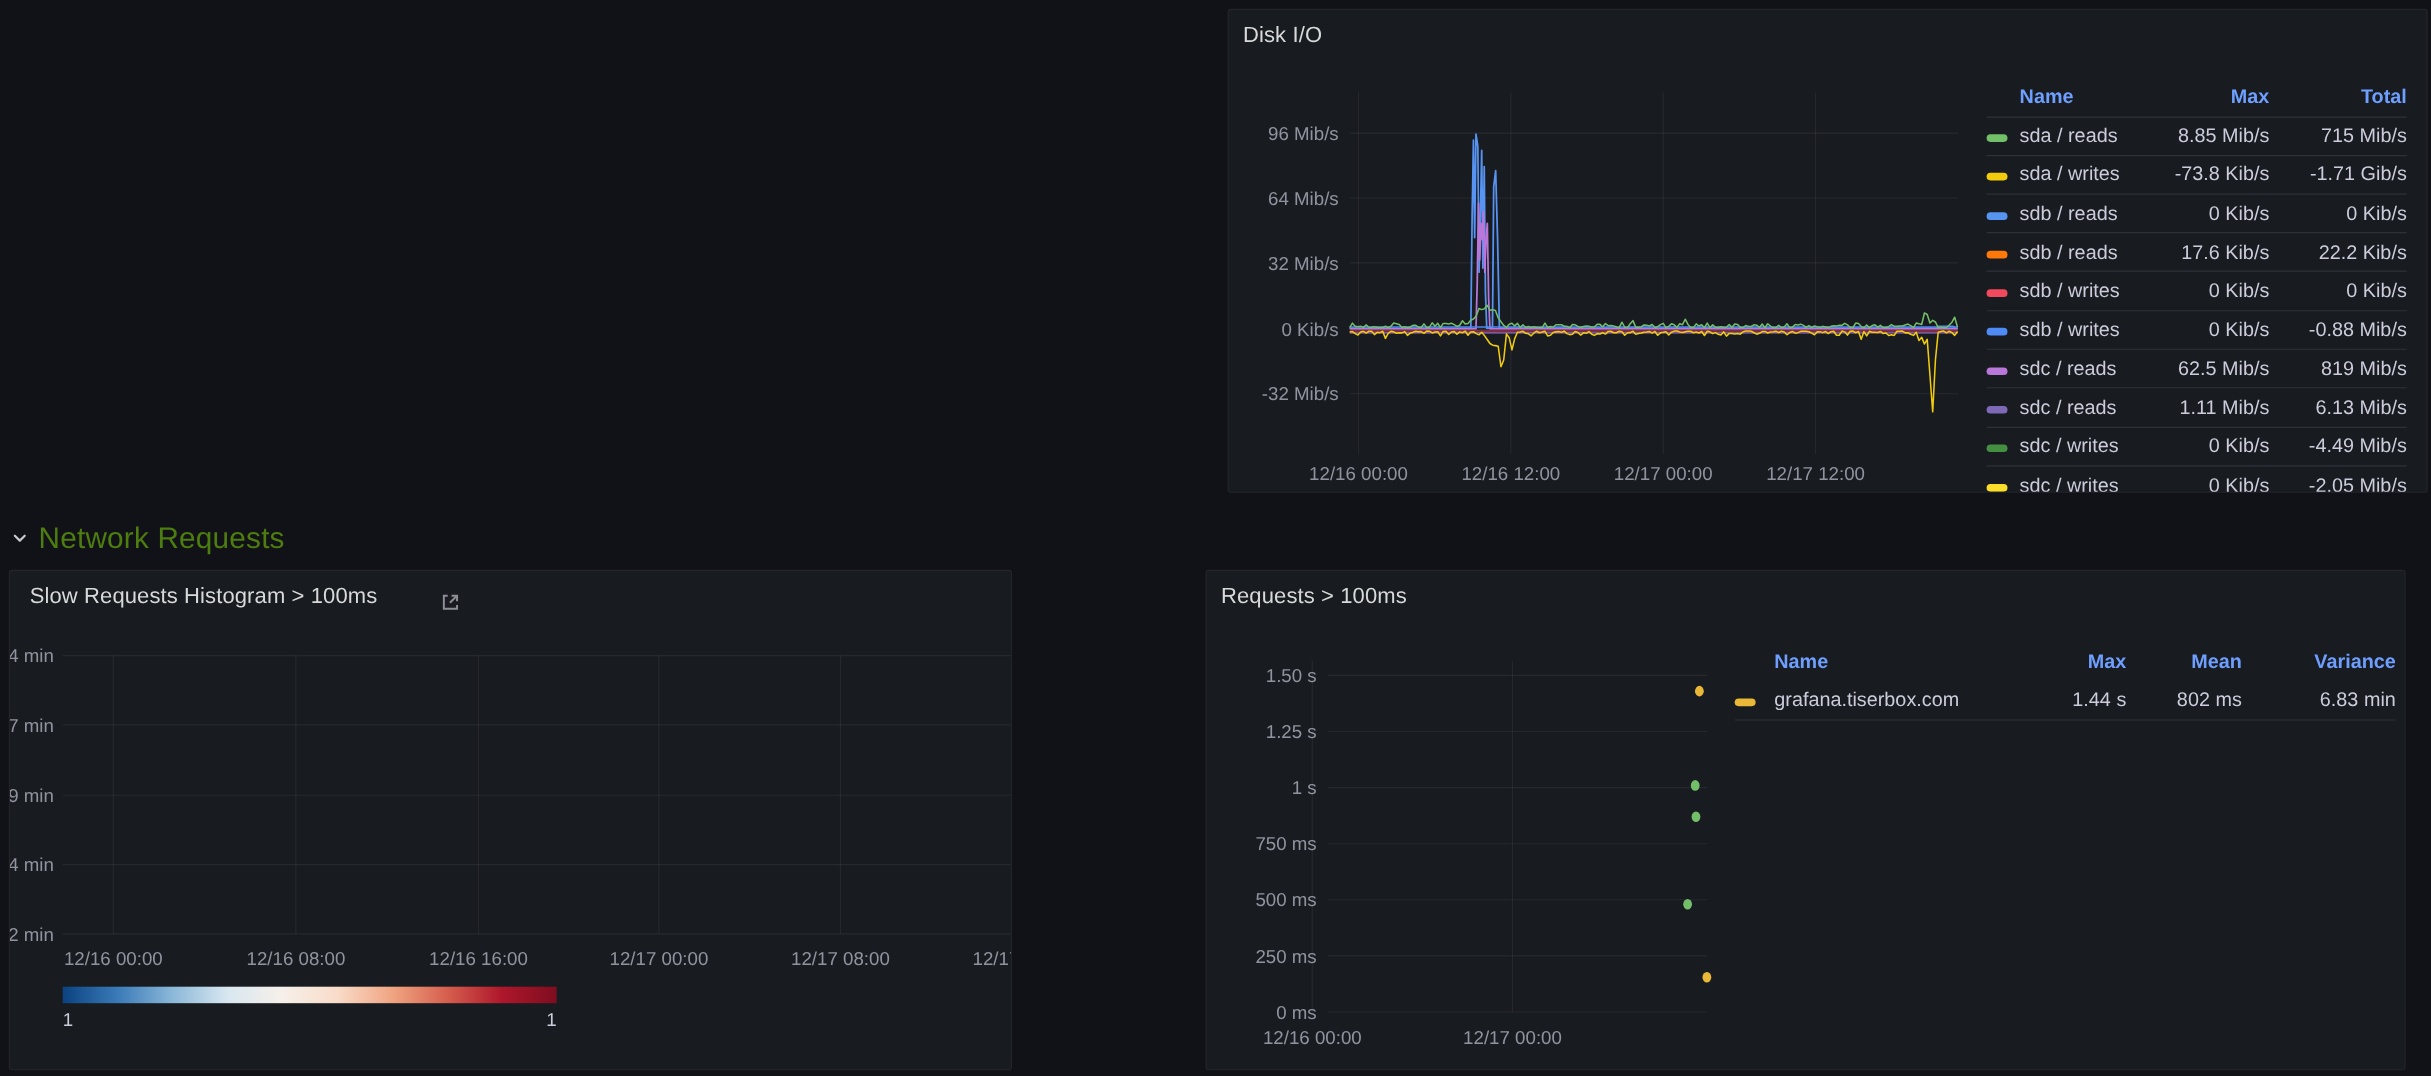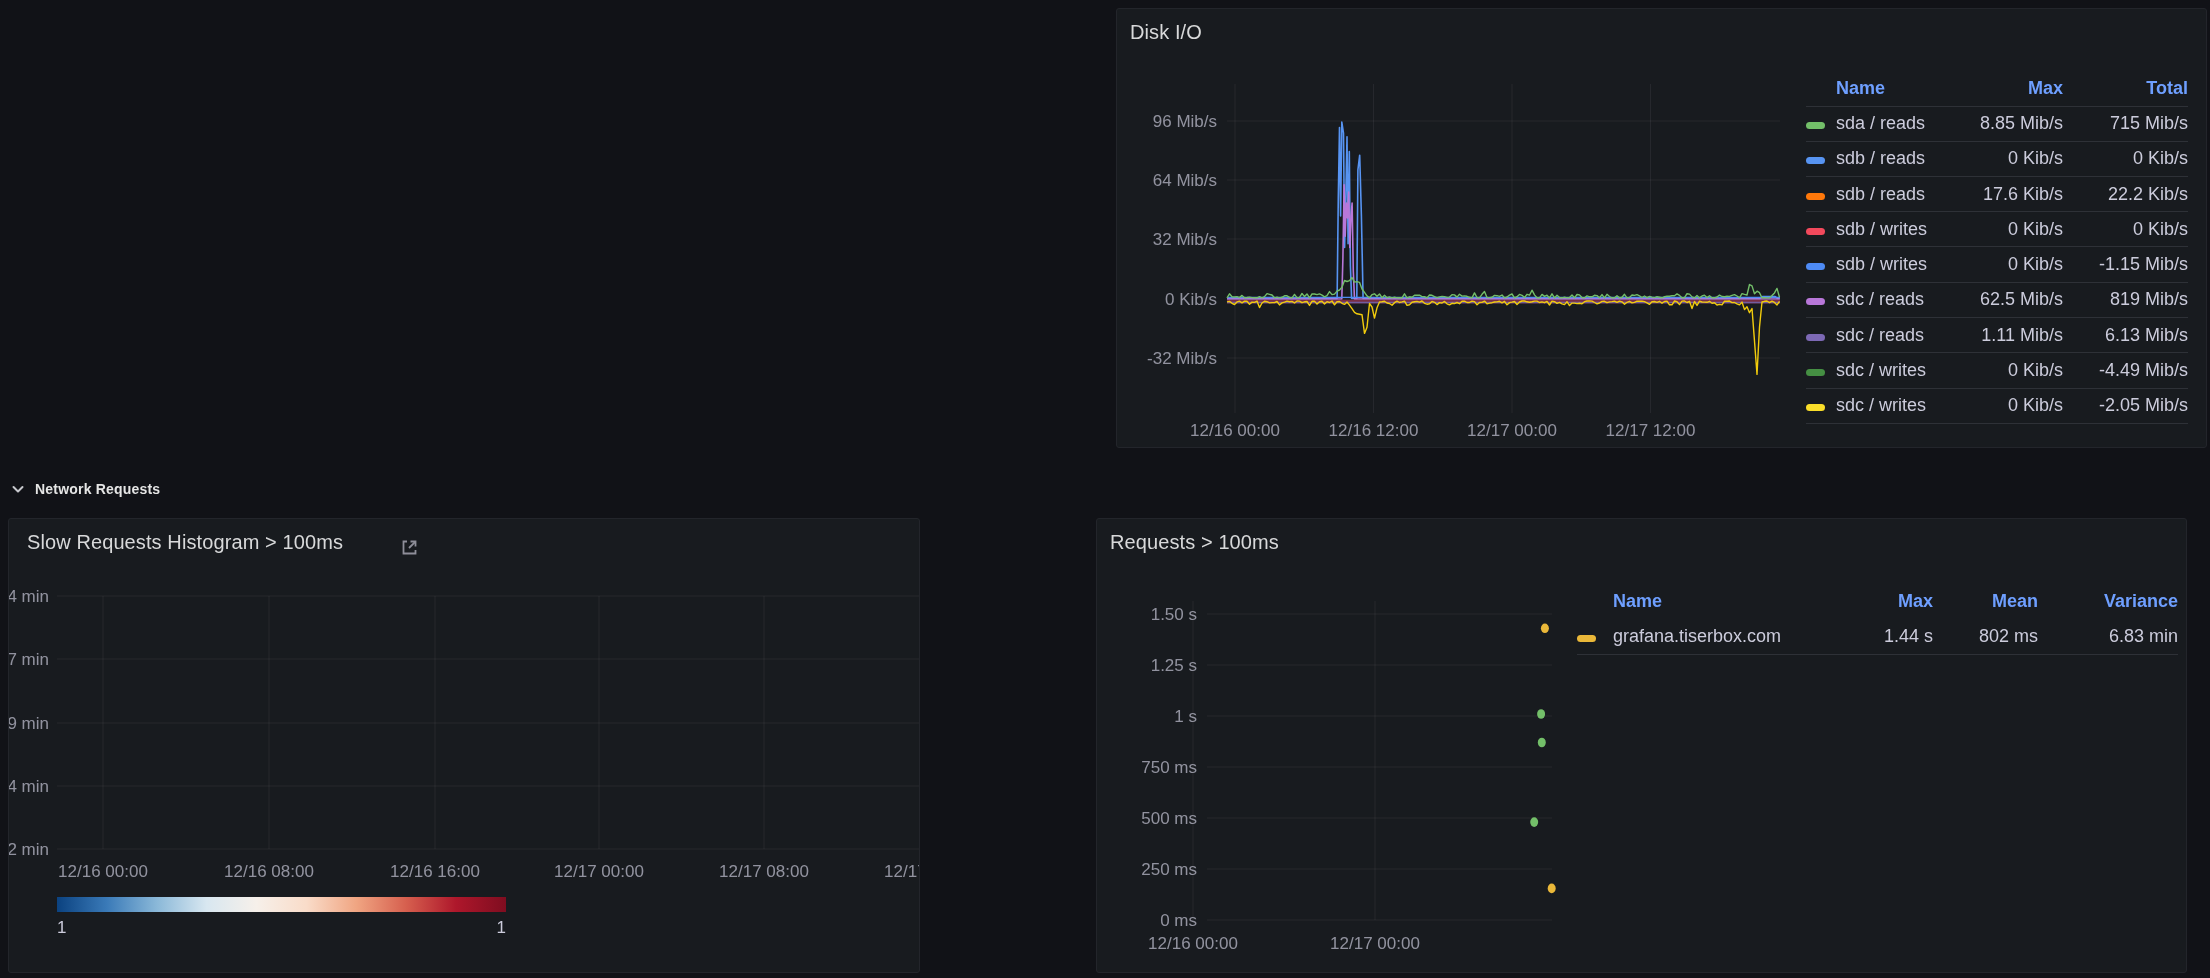--- a/index.html
+++ b/index.html
@@ -25,21 +25,21 @@
     position:absolute; left:13px; top:12px;
     font-size:20px; font-weight:500; color:#D8D9DA;
     letter-spacing:.1px; white-space:nowrap; cursor:pointer;
   }
   .ext-link { position:absolute; top:18px; width:21px; height:21px; color:#8E8E99; cursor:pointer; }
   .section-row {
     position:absolute; left:10px; top:472px; height:34px;
     display:flex; align-items:center; gap:9px; cursor:pointer;
   }
   .section-row .chev { display:flex; align-items:center; color:#C7C8CD; }
-  .section-title { font-size:14px; font-weight:700; color:#e5e5e5; letter-spacing:.2px; }
+  .section-title { font-size:27px; font-weight:400; color:#4d7c0f; letter-spacing:.2px; }
   svg.chart { position:absolute; left:0; top:0; cursor:crosshair; }
   svg.chart text { font-family:"Liberation Sans","DejaVu Sans",sans-serif; font-size:17px; fill:rgba(204,204,220,0.68); }
   
   .legend { position:absolute; font-size:18px; }
   .legend .lrow {
     display:grid; align-items:center;
     height:35.3px; border-bottom:1px solid rgba(204,204,220,0.13);
   }
   .legend .lrow.lheader { border-bottom:none; color:#6E9FFF; font-weight:500; }
   .legend .lrow.first-data { border-top:1px solid rgba(204,204,220,0.13); }
@@ -98,20 +98,26 @@
     <span class="hdr cell-num" style="color:#6E9FFF">Max</span>
     <span class="hdr cell-num" style="color:#6E9FFF">Total</span>
       </div>
       <div class="lrow first-data">
         <span><span class="swatch" style="background:#73BF69"></span></span>
       <span class="cell-name">sda / reads</span>
       <span class="cell-num">8.85 Mib/s</span>
       <span class="cell-num">715 Mib/s</span>
       </div>
       <div class="lrow">
+        <span><span class="swatch" style="background:#F2CC0C"></span></span>
+      <span class="cell-name">sda / writes</span>
+      <span class="cell-num">-73.8 Kib/s</span>
+      <span class="cell-num">-1.71 Gib/s</span>
+      </div>
+      <div class="lrow">
         <span><span class="swatch" style="background:#5794F2"></span></span>
       <span class="cell-name">sdb / reads</span>
       <span class="cell-num">0 Kib/s</span>
       <span class="cell-num">0 Kib/s</span>
       </div>
       <div class="lrow">
         <span><span class="swatch" style="background:#FF780A"></span></span>
       <span class="cell-name">sdb / reads</span>
       <span class="cell-num">17.6 Kib/s</span>
       <span class="cell-num">22.2 Kib/s</span>
@@ -119,21 +125,21 @@
       <div class="lrow">
         <span><span class="swatch" style="background:#F2495C"></span></span>
       <span class="cell-name">sdb / writes</span>
       <span class="cell-num">0 Kib/s</span>
       <span class="cell-num">0 Kib/s</span>
       </div>
       <div class="lrow">
         <span><span class="swatch" style="background:#4E8BF5"></span></span>
       <span class="cell-name">sdb / writes</span>
       <span class="cell-num">0 Kib/s</span>
-      <span class="cell-num">-1.15 Mib/s</span>
+      <span class="cell-num">-0.88 Mib/s</span>
       </div>
       <div class="lrow">
         <span><span class="swatch" style="background:#B877D9"></span></span>
       <span class="cell-name">sdc / reads</span>
       <span class="cell-num">62.5 Mib/s</span>
       <span class="cell-num">819 Mib/s</span>
       </div>
       <div class="lrow">
         <span><span class="swatch" style="background:#7D69B5"></span></span>
       <span class="cell-name">sdc / reads</span>

